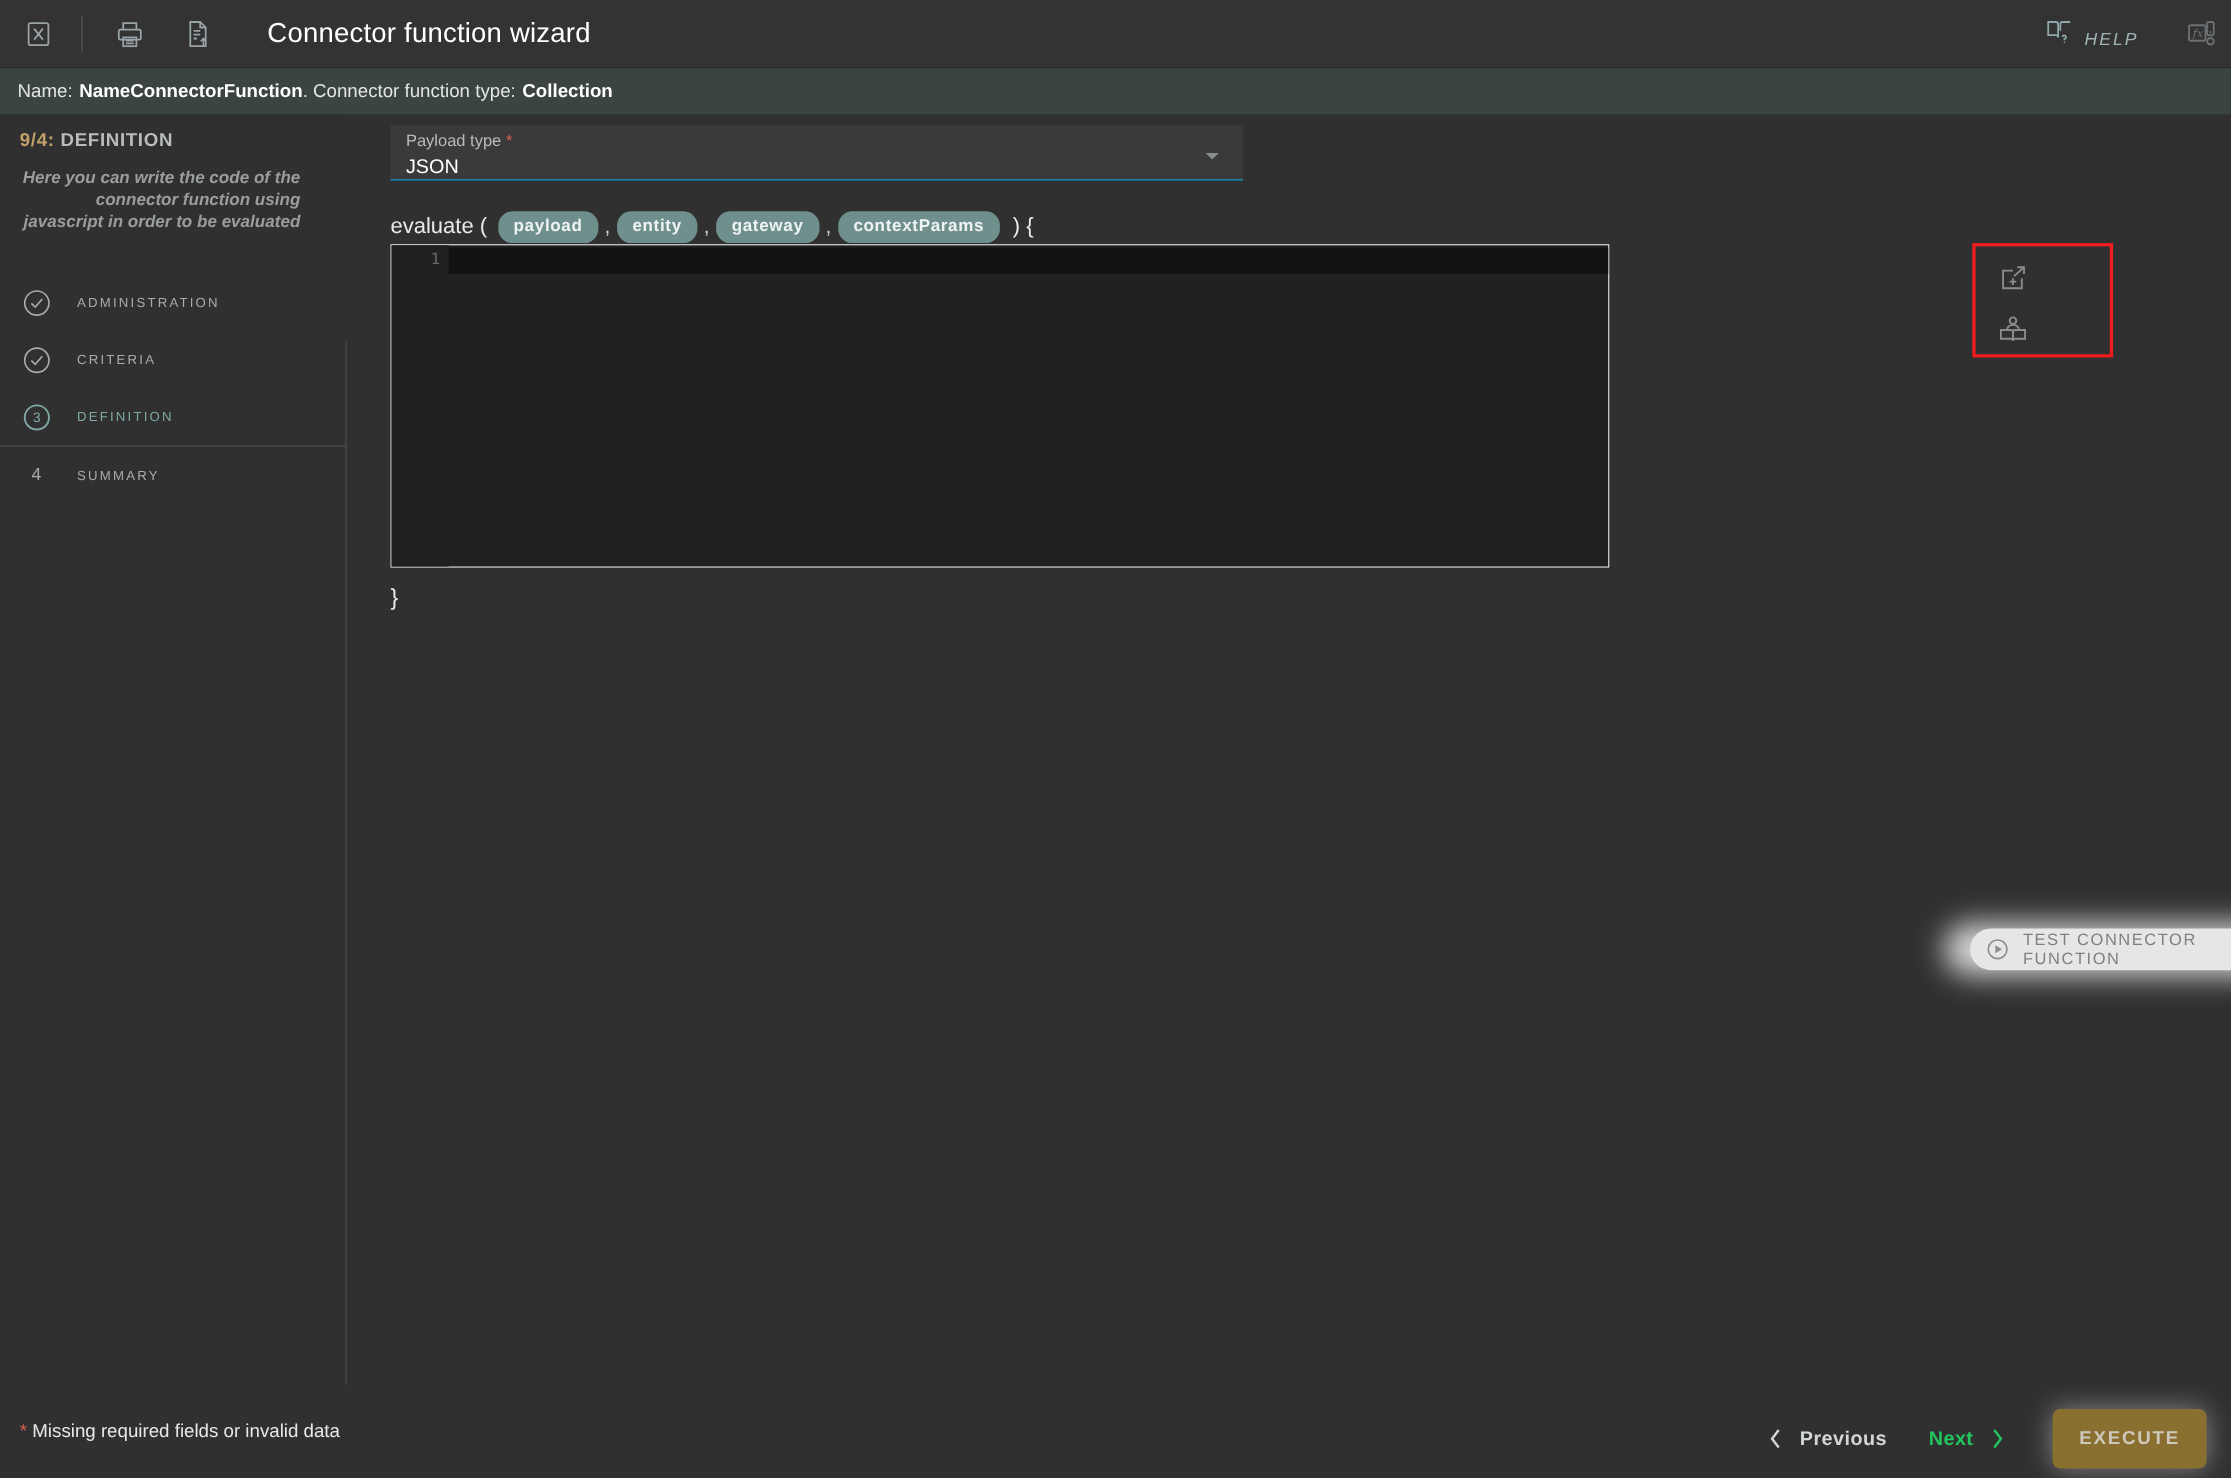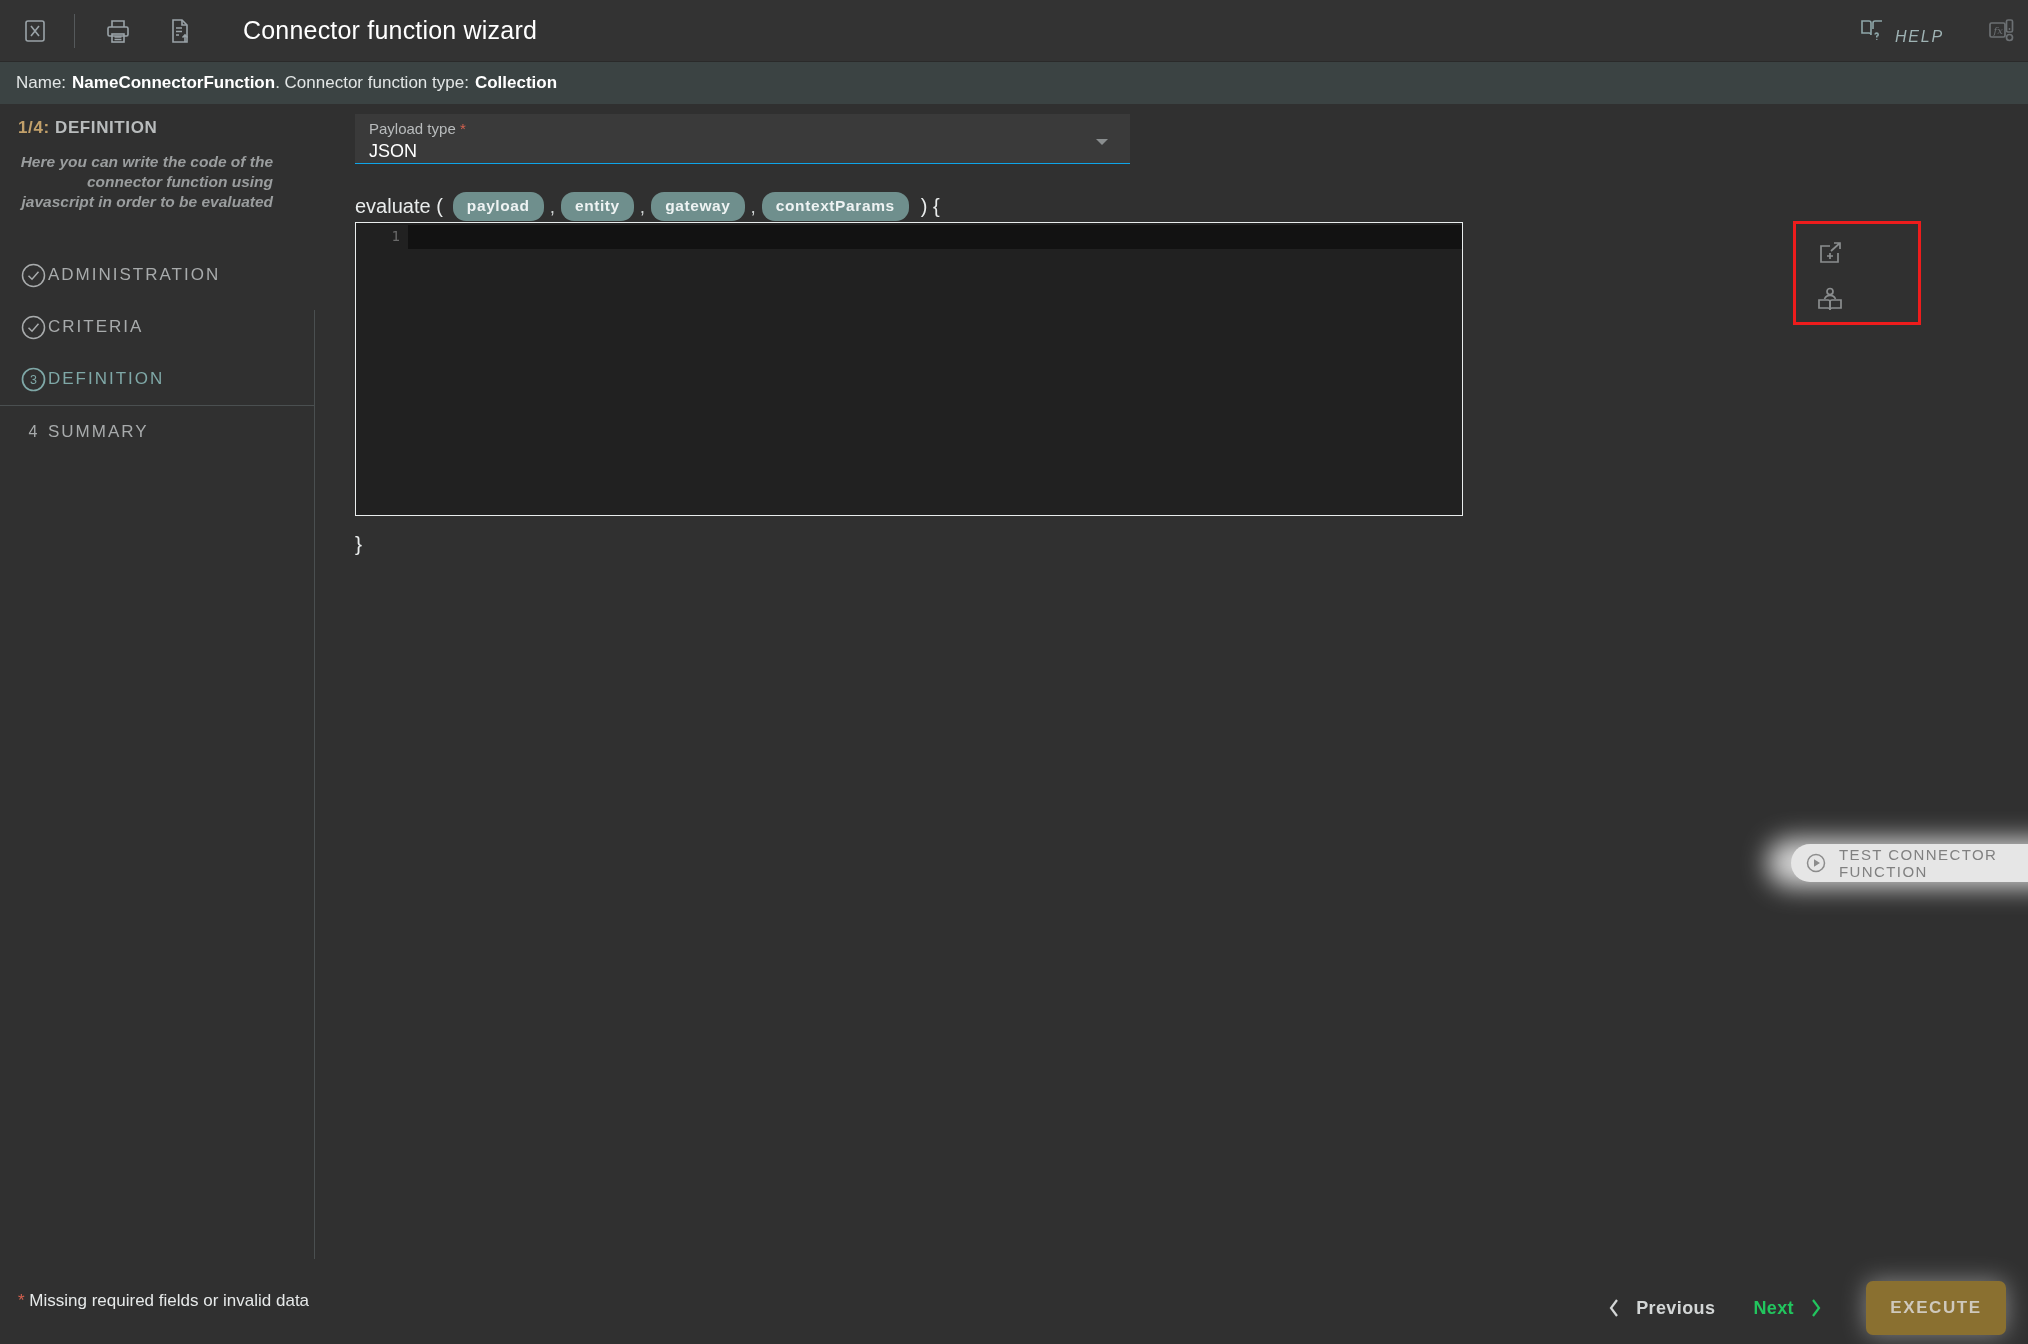--- a/index.html
+++ b/index.html
@@ -92,21 +92,22 @@
   .step-row {
     display: flex; align-items: center;
     height: 52px; padding-left: 18px;
     cursor: pointer;
   }
   .step-row .bullet {
     width: 30px; height: 30px; flex: 0 0 30px;
     display: flex; align-items: center; justify-content: center;
   }
   .step-row .label {
-    font-size: 17px; letter-spacing: 2.0px;
+    margin-left: 22px;
+    font-size: 12px; letter-spacing: 2.0px;
     color: #a8abac;
   }
   .step-row.current .label { color: #7fa8a7; }
   .step-row .num-plain {
     width: 30px; flex: 0 0 30px; text-align: center;
     color: #a8abac; font-size: 16px;
   }
   .step-row.summary {
     border-top: 1px solid #4a4f50;
     height: 52px;
@@ -359,21 +360,21 @@
 
 <div class="subheader">
   <span>Name:</span>
   <b style="margin-left:6px">NameConnectorFunction</b>
   <span>. Connector function type:</span>
   <b style="margin-left:6px">Collection</b>
 </div>
 
 <div class="sidebar">
   <div class="step-title">
-    <span class="frac">1/4:</span>
+    <span class="frac">9/4:</span>
     <span class="name">DEFINITION</span>
   </div>
 
   <div class="step-desc">Here you can write the code of the connector function using javascript in order to be evaluated</div>
 
   <div class="steps">
 
     <div class="step-row">
       <span class="bullet">
         <svg width="27" height="27" viewBox="0 0 27 27" fill="none" stroke="#a8abac" stroke-width="1.5">

